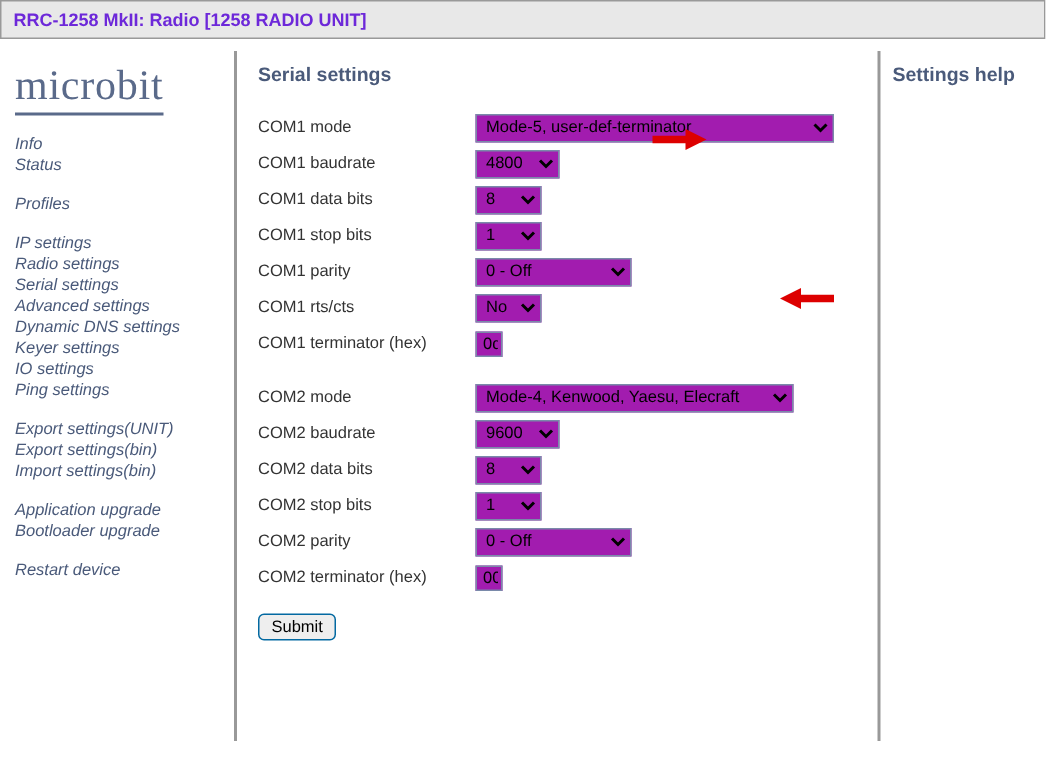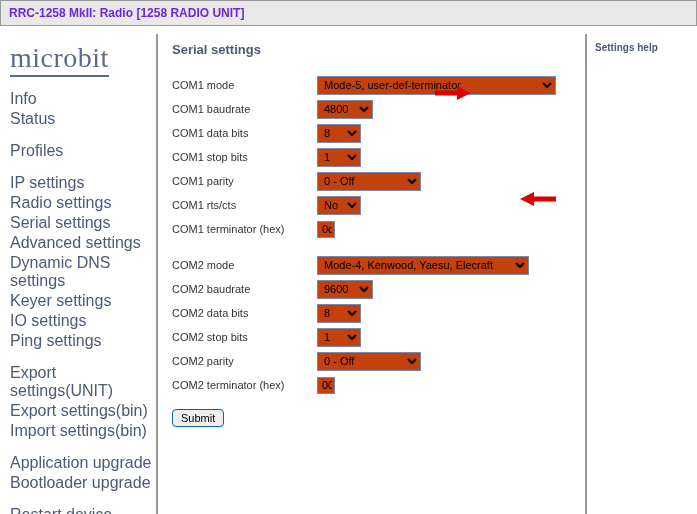--- a/index.html
+++ b/index.html
@@ -3,36 +3,36 @@
   <meta charset="utf-8">
   <style>
     * { box-sizing: border-box; margin: 0; padding: 0; }
     body { font-family: Verdana, Arial, sans-serif; font-size: 11px; color: #333; background: #fff; width: 697px; }
     .title-bar { background: #e8e8e8; border: 1px solid #999; padding: 5px 8px; font-weight: bold; color: #6d28d9; font-size: 12px; }
     .title-bar .sep { color: #4a5a7a; }
     .layout { display: flex; margin-top: 8px; min-height: 460px; }
     .sidebar { width: 158px; border-right: 2px solid #999; padding: 8px 0 0 10px; }
     .logo { font-family: Georgia, serif; font-size: 28px; color: #5a6a8a; border-bottom: 2px solid #5a6a8a; display: inline-block; padding-bottom: 1px; margin-bottom: 12px; letter-spacing: 0.5px; }
     .nav-group { margin-bottom: 12px; }
-    .nav-link { display: block; color: #4a5a7a; text-decoration: none; padding: 1px 0; font-size: 16px; cursor: pointer; }
+    .nav-link { display: block; color: #4a5a7a; text-decoration: none; padding: 1px 0; font-size: 11px; cursor: pointer; font-style: italic; }
     .main { flex: 1; border-right: 2px solid #999; padding: 8px 14px; position: relative; }
     .main h3 { color: #4a5a7a; font-size: 13px; font-weight: bold; margin-bottom: 18px; }
     .row { display: flex; align-items: center; margin-bottom: 4px; min-height: 20px; }
     .label { width: 145px; font-size: 11px; color: #333; }
-    .field select, .field input[type=text] { font-size: 11px; border: 1px solid #7a8aaa; background: #c2410c; padding: 1px 2px; }
+    .field select, .field input[type=text] { font-size: 11px; border: 1px solid #7a8aaa; background: #a21caf; padding: 1px 2px; }
     .field select { height: 19px; }
     .field input[type=text] { height: 17px; width: 18px; padding-left: 4px; }
     .sel-wide { width: 239px; }
     .sel-med { width: 104px; }
     .sel-small { width: 56px; }
     .sel-tiny { width: 44px; }
     .section-gap { height: 12px; }
     .submit { margin-top: 10px; padding: 2px 8px; border: 1px solid #0369a1; border-radius: 4px; background: #eee; font-size: 11px; cursor: pointer; }
     .help { width: 110px; padding: 8px 6px 0 8px; }
-    .help h3 { color: #4a5a7a; font-size: 10px; font-weight: bold; white-space: nowrap; }
+    .help h3 { color: #4a5a7a; font-size: 13px; font-weight: bold; white-space: nowrap; }
     .arrow-right, .arrow-left { position: absolute; pointer-events: none; }
     .arrow-right { left: 275px; top: 50px; }
     .arrow-left { left: 360px; top: 156px; }
     .arrow-right svg, .arrow-left svg { display: block; }
   </style>
 </head>
 <body>
 
 <div class="title-bar">
   <span>RRC-1258 MkII:</span>

